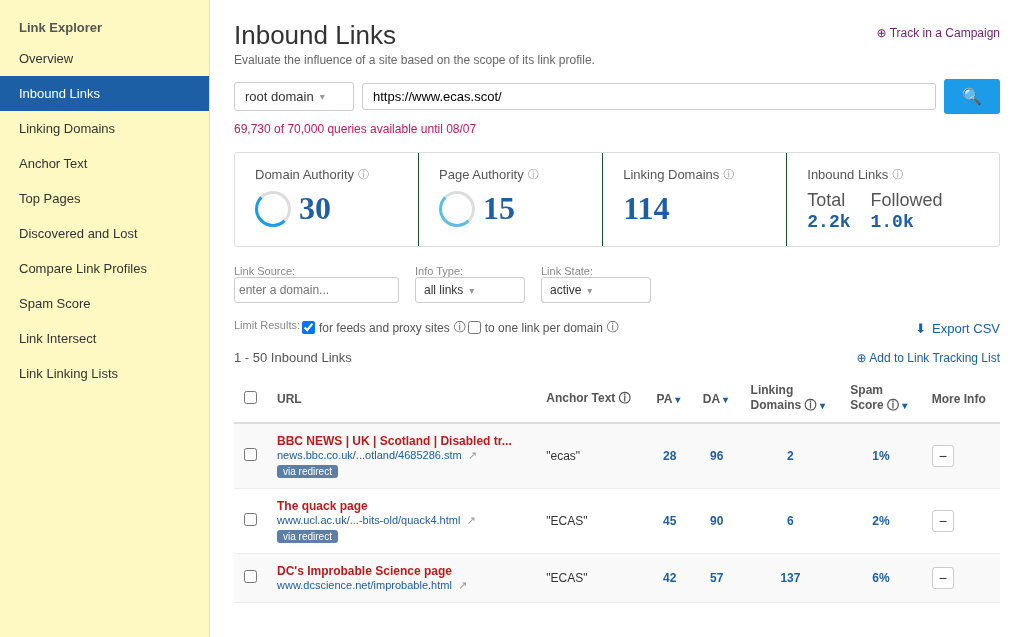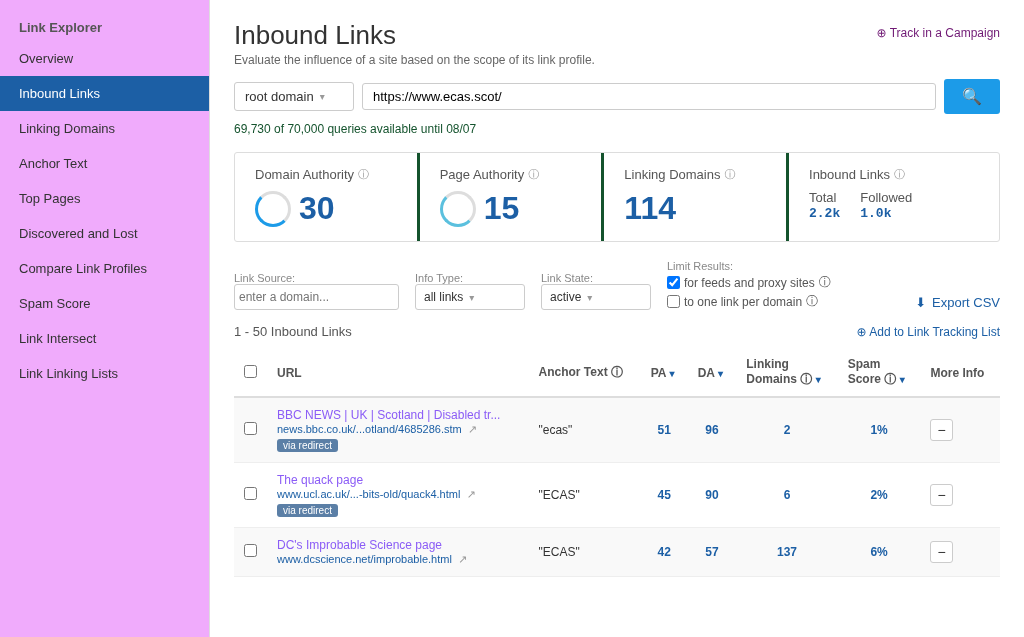--- a/index.html
+++ b/index.html
@@ -1,21 +1,21 @@
 <!DOCTYPE html>
 <html><head>
   <meta charset="utf-8">
   <style>
     * { box-sizing: border-box; margin: 0; padding: 0; }
     body { font-family: Arial, sans-serif; font-size: 13px; color: #333; background: #f5f5f5; display: flex; height: 637px; overflow: hidden; }
 
     
     .sidebar {
       width: 210px;
-      background: #f0abfc;
+      background: #fef9c3;
       border-right: 1px solid #ddd;
       flex-shrink: 0;
       padding-top: 10px;
     }
     .sidebar-item {
       padding: 10px 16px;
       cursor: pointer;
       color: #333;
       font-size: 13px;
       border-left: 3px solid transparent;
@@ -93,35 +93,35 @@
       border: none;
       border-radius: 3px;
       padding: 8px 18px;
       cursor: pointer;
       color: #fff;
       font-size: 16px;
     }
 
     .queries-info {
       font-size: 12px;
-      color: #14532d;
+      color: #be185d;
       margin-bottom: 16px;
     }
 
     
     .metrics-row {
       display: flex;
       border: 1px solid #ddd;
       border-radius: 3px;
       margin-bottom: 18px;
     }
     .metric-box {
       flex: 1;
       padding: 14px 20px;
-      border-right: 3px solid #14532d;
+      border-right: 1px solid #14532d;
     }
     .metric-box:last-child { border-right: none; }
     .metric-label {
       font-size: 13px;
       color: #555;
       margin-bottom: 8px;
       display: flex;
       align-items: center;
       gap: 4px;
     }
@@ -130,41 +130,42 @@
       font-size: 11px;
       cursor: pointer;
     }
     .metric-value {
       font-size: 32px;
       font-weight: bold;
       color: #1c5fa5;
       display: flex;
       align-items: center;
       gap: 8px;
+      font-family: Liberation Serif, serif;
     }
     .metric-circle {
       width: 36px;
       height: 36px;
       border-radius: 50%;
       border: 3px solid #1c9be8;
       border-top-color: #ddd;
       border-right-color: #ddd;
       display: inline-block;
       flex-shrink: 0;
     }
     .metric-circle-green {
       border-color: #5bc0de;
       border-top-color: #ddd;
       border-right-color: #ddd;
     }
     .inbound-links-box { flex: 1.2; }
     .inbound-sub {
       display: flex;
       gap: 20px;
-      font-size: 13px;
+      font-size: 18px;
     }
     .inbound-sub-label { color: #555; }
     .inbound-sub-val { color: #1c5fa5; font-weight: bold; font-family: Liberation Mono, monospace; }
 
     
     .filters-row {
       display: flex;
       align-items: flex-end;
       gap: 16px;
       margin-bottom: 14px;
@@ -187,21 +188,21 @@
       border: 1px solid #ccc;
       border-radius: 3px;
       padding: 5px 8px;
       font-size: 12px;
       background: #fff;
       cursor: pointer;
       gap: 6px;
       min-width: 110px;
     }
     .filter-select .arr { color: #999; font-size: 10px; }
-    .limit-group { display: flex; flex-direction: column; gap: 2px; }
+    .limit-group { display: flex; flex-direction: row; gap: 2px; }
     .checkbox-row {
       display: flex;
       align-items: center;
       gap: 4px;
       font-size: 12px;
       color: #555;
     }
     .export-btn {
       margin-left: auto;
       display: flex;
@@ -242,21 +243,21 @@
     }
     .data-table th .sort-icon { color: #1c5fa5; font-size: 10px; }
     .data-table td {
       padding: 10px 10px;
       font-size: 12px;
       vertical-align: middle;
       border-bottom: 1px solid #eee;
     }
     .data-table tr.row-odd { background: #f9f9f9; }
     .data-table tr.row-even { background: #fff; }
-    .row-title { font-size: 12px; color: #8b5cf6; }
+    .row-title { font-size: 12px; color: #b91c1c; font-weight: bold; }
     .row-url { color: #1c5fa5; font-size: 11px; }
     .redirect-badge {
       display: inline-block;
       background: #5b7fa6;
       color: #fff;
       font-size: 10px;
       padding: 1px 6px;
       border-radius: 3px;
       margin-top: 3px;
     }
@@ -430,21 +431,21 @@
           <div class="row-title">BBC NEWS | UK | Scotland | Disabled tr...</div>
           <div>
             <span class="row-url">news.bbc.co.uk/...otland/4685286.stm</span>
             <span class="ext-link">↗</span>
           </div>
           <span class="redirect-badge">via redirect</span>
         </td>
         <td>
           <span class="anchor-text">"ecas"</span>
         </td>
-        <td class="num-val">51</td>
+        <td class="num-val">28</td>
         <td class="num-val">96</td>
         <td class="num-val">2</td>
         <td class="num-val">1%</td>
         <td>
           <button class="expand-btn">−</button>
         </td>
       </tr>
 
       <tr class="row-even">
         <td>

